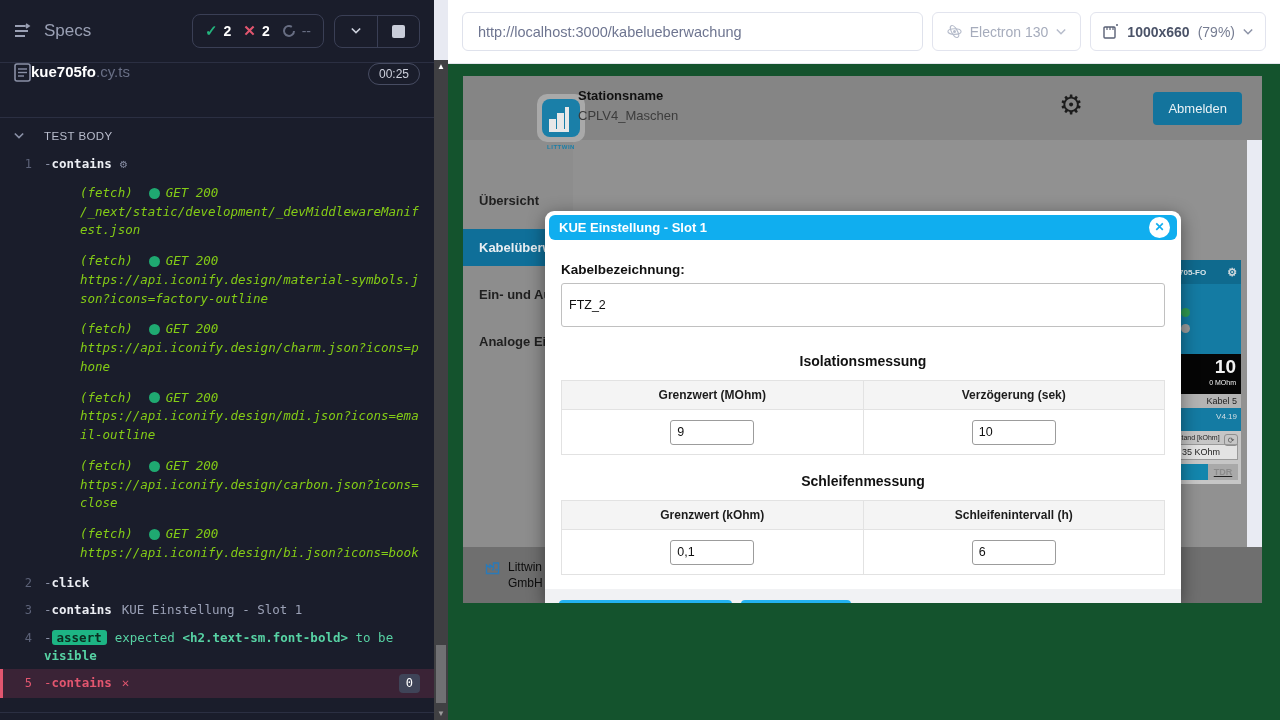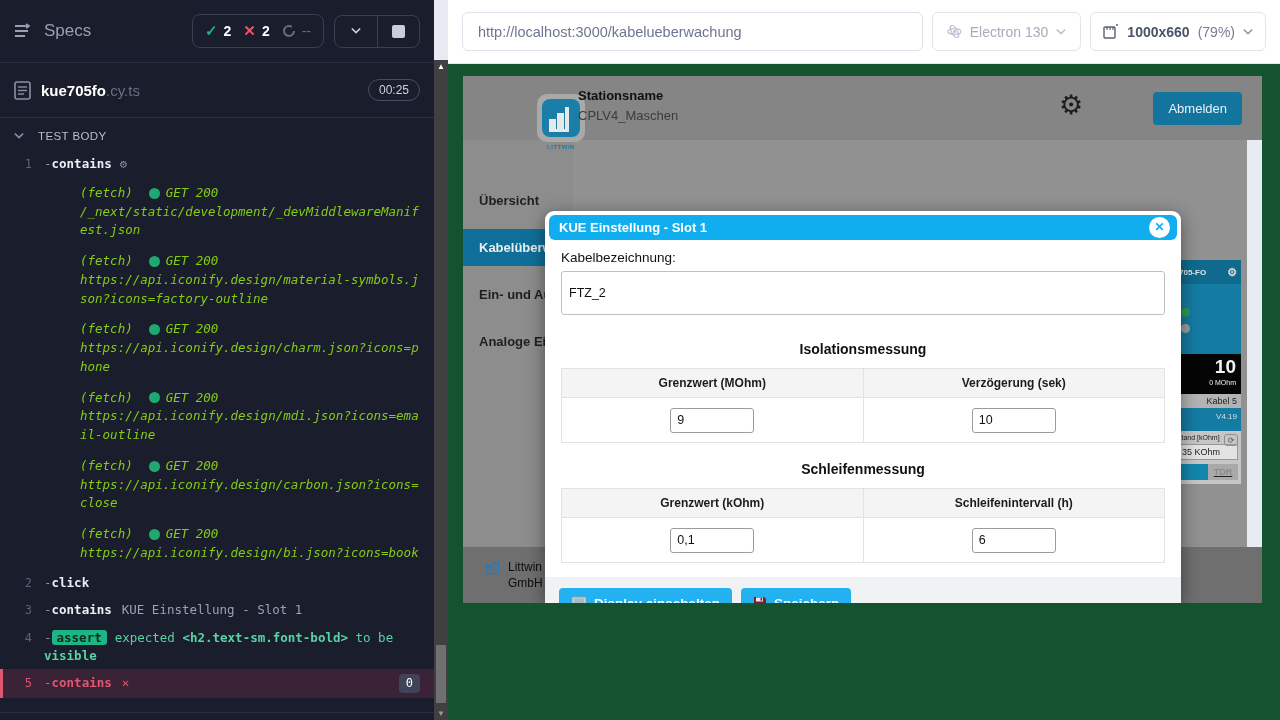--- a/index.html
+++ b/index.html
@@ -12,25 +12,25 @@
   .pill { display:flex; align-items:center; gap:12px; border:1px solid #3a3f55; border-radius:8px; padding:7px 12px; font-size:14px; }
   .stat { display:flex; align-items:center; gap:6px; font-weight:bold; color:#fff; }
   .stat .ck { color:#23b47d; font-size:15px; }
   .stat .fx { color:#e2566f; font-size:15px; }
   .stat .pd { color:#676d82; font-weight:normal; }
   .ctrl-group { display:flex; align-items:stretch; border:1px solid #3a3f55; border-radius:8px; overflow:hidden; margin-left:10px; }
   .ctrl-btn { display:flex; align-items:center; justify-content:center; width:42px; padding:9px 0; cursor:pointer; }
   .ctrl-btn + .ctrl-btn { border-left:1px solid #3a3f55; }
   .stop-sq { width:13px; height:13px; background:#c9cdd9; border-radius:2px; }
   .rep-divider { border-top:1px solid #2b2f42; }
-  .spec-row { display:flex; align-items:center; height:54px; padding:0 14px; gap:10px; }
+  .spec-row { display:flex; align-items:flex-start; height:54px; padding:0 14px; }
   .spec-name { font-size:15px; font-weight:bold; color:#fff; flex:1; }
   .spec-name .ext { font-weight:normal; color:#696f85; }
   .time-badge { border:1px solid #474c62; border-radius:12px; padding:3px 10px; font-size:12px; color:#ced1dd; }
-  .testbody-row { display:flex; align-items:center; gap:14px; padding:12px 14px 8px 14px; color:#b9bdcd; font-size:11.5px; letter-spacing:.4px; }
+  .testbody-row { display:flex; align-items:center; gap:20px; padding:12px 14px 8px 14px; color:#b9bdcd; font-size:11.5px; letter-spacing:.4px; }
   .cmd-list { font-family:"DejaVu Sans Mono",monospace; font-size:12.5px; }
   .cmd { display:flex; align-items:flex-start; padding:5px 10px 5px 0; line-height:1.4; }
   .cmd .num { width:44px; flex-shrink:0; text-align:right; padding-right:12px; color:#5c6278; font-size:12px; padding-top:1px; }
   .cmd .dash { color:#8a90a6; }
   .cmd .cname { font-weight:bold; color:#eceef4; }
   .cmd .carg { color:#9ba1b6; margin-left:10px; }
   .gear-sm { color:#858ba1; font-size:12px; margin-left:8px; }
   .fetch-row { padding:6px 14px 6px 80px; color:#84cc16; font-style:italic; line-height:1.5; }
   .fetch-head { display:flex; align-items:center; gap:4px; }
   .fetch-head .fprefix { margin-right:12px; }
@@ -125,21 +125,21 @@
   .fi-phone { width:128px; }
   .fi-mail { width:130px; }
   .fi-manuals { margin-left:60px; }
 
   
   .modal { position:absolute; left:82px; top:71px; width:636px; height:394px; background:#fff; border-radius:9px; box-shadow:0 4px 18px rgba(0,0,0,.45); z-index:5; padding:4px 4px 0; }
   .modal-header { background:#10aeef; border-radius:6px; height:25px; display:flex; align-items:center; padding:0 10px; position:relative; }
   .modal-title { color:#fff; font-size:13px; font-weight:bold; }
   .modal-close { position:absolute; right:7px; top:2px; width:21px; height:21px; background:#fff; border-radius:50%; color:#10aeef; font-size:12px; font-weight:bold; text-align:center; line-height:21px; cursor:pointer; }
   .modal-body { padding:10px 12px 0; }
-  .cable-label { font-size:13.5px; font-weight:normal; color:#111; margin-top:0; }
+  .cable-label { font-size:13.5px; font-weight:bold; color:#111; margin-top:12px; }
   .cable-input { width:100%; height:44px; border:1px solid #c0c0c0; border-radius:3px; font-size:12.5px; font-family:"Liberation Sans",sans-serif; padding:0 7px; margin-top:6px; color:#111; }
   .section-title { text-align:center; font-size:14px; font-weight:bold; color:#111; margin-top:26px; }
   .mtable { width:100%; border-collapse:collapse; margin-top:11px; }
   .mtable th { background:#f4f4f4; border:1px solid #e2e2e2; font-size:12px; font-weight:bold; color:#1c1c1c; height:29px; width:50%; }
   .mtable td { border:1px solid #e2e2e2; height:45px; text-align:center; }
   .cell-input { width:84px; height:25px; border:1px solid #9c9c9c; border-radius:3px; font-size:12.5px; padding:0 6px; font-family:"Liberation Sans",sans-serif; color:#111; }
   .modal-footer { background:#f1f2f4; border-radius:0 0 7px 7px; height:52px; margin:14px -4px 0; display:flex; align-items:center; gap:9px; padding:0 14px; }
   .cy-btn { background:#23b2ef; border:none; color:#fff; font-size:13.5px; font-weight:bold; border-radius:4px; padding:8px 12px; display:flex; align-items:center; gap:7px; cursor:pointer; font-family:"Liberation Sans",sans-serif; }
 </style>
 </head>

